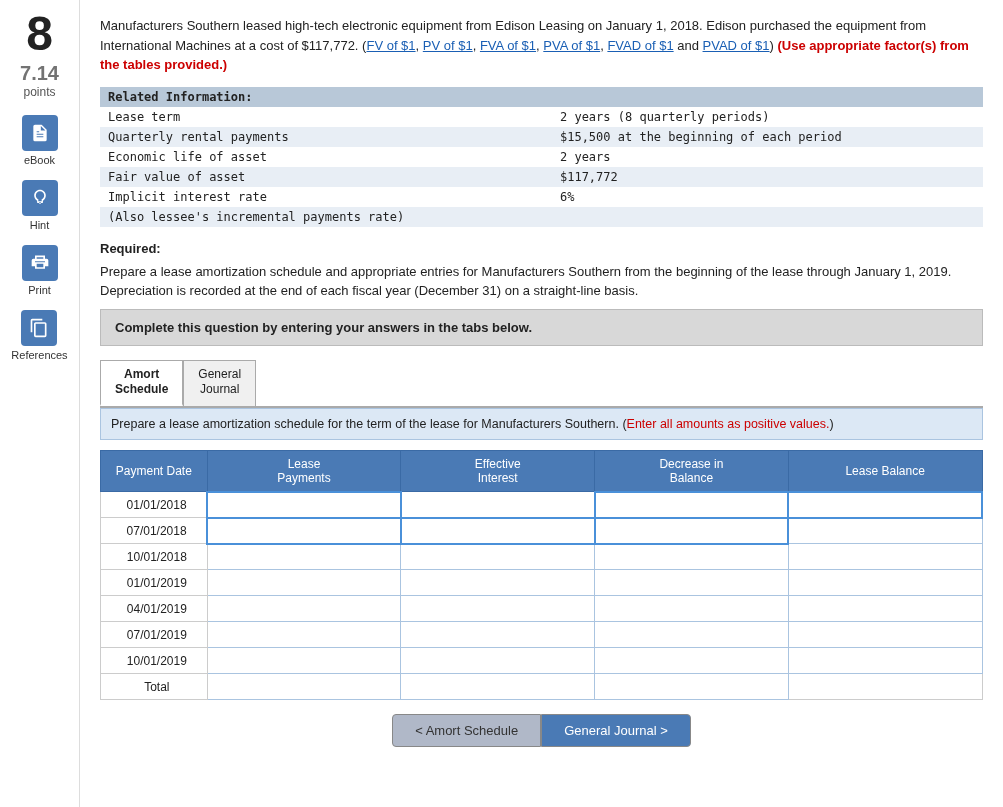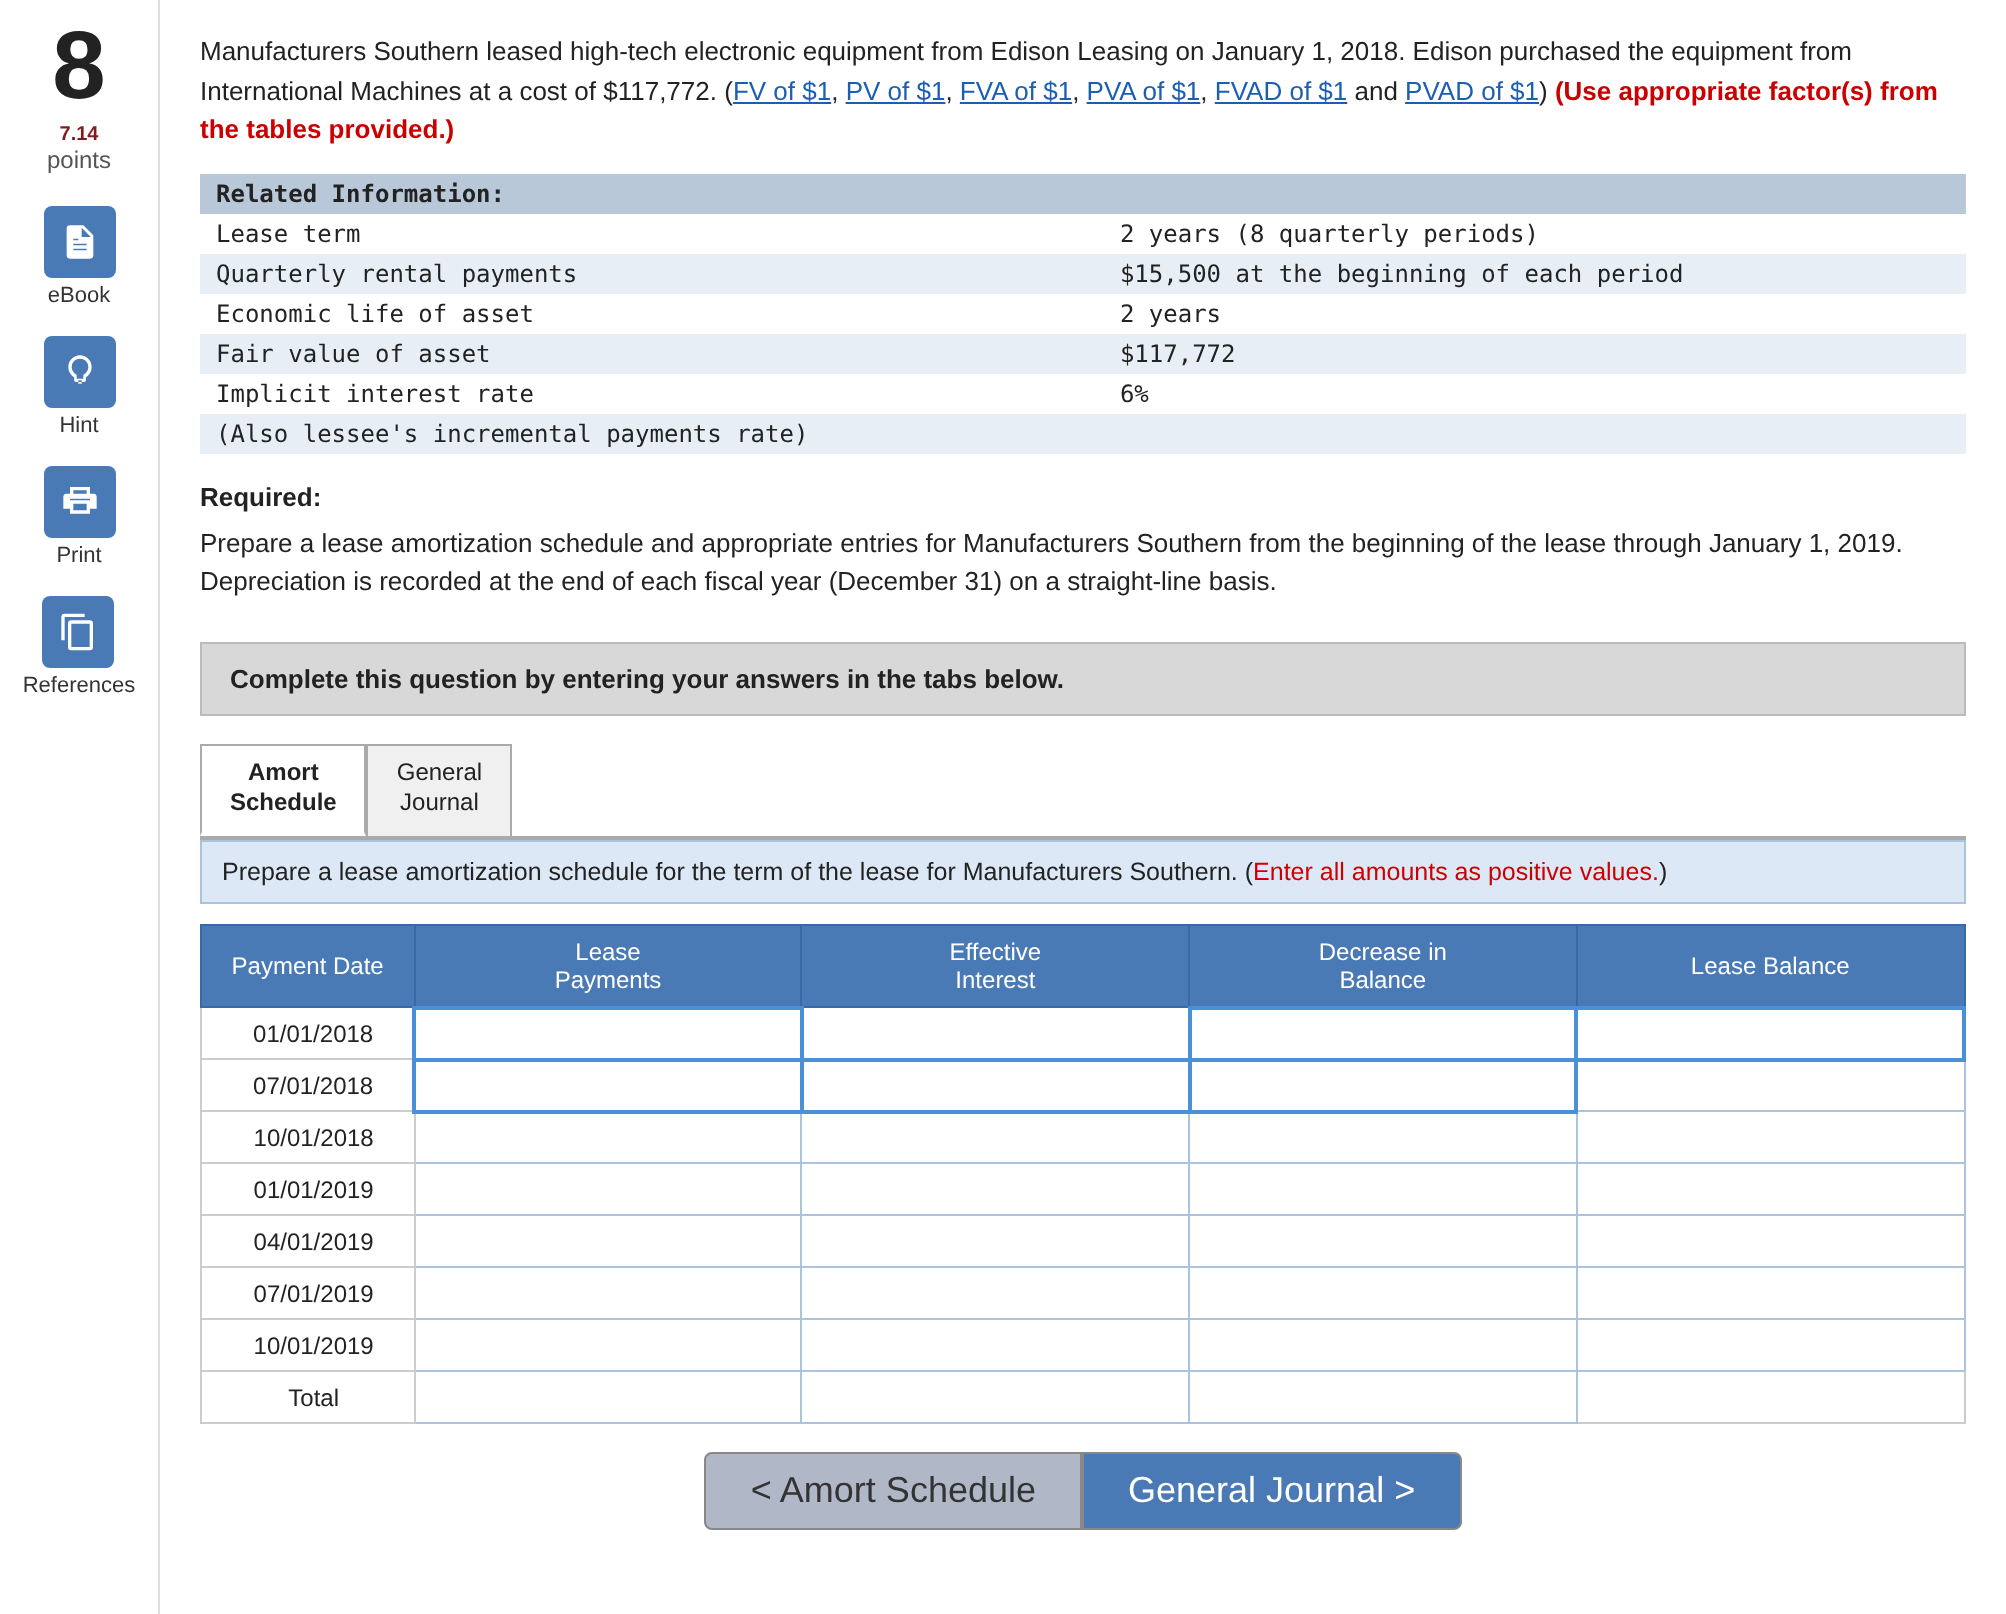--- a/index.html
+++ b/index.html
@@ -16,21 +16,21 @@
       align-items: center;
       padding-top: 10px;
     }
     .sidebar .question-num {
       font-size: 48px;
       font-weight: bold;
       color: #222;
       line-height: 1;
       margin-bottom: 4px;
     }
-    .sidebar .points-val { font-size: 10px; font-weight: bold; color: #7f1d1d; }
+    .sidebar .points-val { font-size: 20px; font-weight: bold; color: #737373; }
     .sidebar .points-label { font-size: 12px; color: #555; margin-bottom: 16px; }
     .sidebar-item {
       display: flex;
       flex-direction: column;
       align-items: center;
       margin-bottom: 14px;
       cursor: pointer;
     }
     .sidebar-item .icon-box {
       width: 36px; height: 36px;
@@ -54,21 +54,21 @@
     .problem-text .red-bold { color: #cc0000; font-weight: bold; }
 
     
     .info-table { width: 100%; border-collapse: collapse; margin-bottom: 14px; font-family: monospace; font-size: 12px; }
     .info-table tr:nth-child(odd) { background: #e8eef5; }
     .info-table tr:nth-child(even) { background: #fff; }
     .info-table td { padding: 3px 8px; vertical-align: top; }
     .info-table-header { background: #b8c8d8 !important; font-weight: bold; }
 
     .required-text { font-weight: bold; font-size: 13px; margin-bottom: 6px; }
-    .required-desc { font-size: 13px; line-height: 1.5; margin-bottom: 20px; }
+    .required-desc { font-size: 13px; line-height: 1.5; margin-bottom: 8px; }
 
     
     .instruction-box {
       background: #d8d8d8;
       border: 1px solid #bbb;
       padding: 10px 14px;
       font-size: 13px;
       font-weight: bold;
       margin-bottom: 14px;
     }
@@ -133,21 +133,21 @@
 
     
     .bottom-nav {
       display: flex;
       justify-content: center;
       gap: 0;
       padding: 14px 0 6px 0;
     }
     .nav-btn {
       padding: 8px 22px;
-      font-size: 18px;
+      font-size: 13px;
       cursor: pointer;
       border: 1px solid #888;
     }
     .nav-btn.prev {
       background: #b0b8c8;
       color: #333;
       border-radius: 4px 0 0 4px;
     }
     .nav-btn.next {
       background: #4a7ab5;

